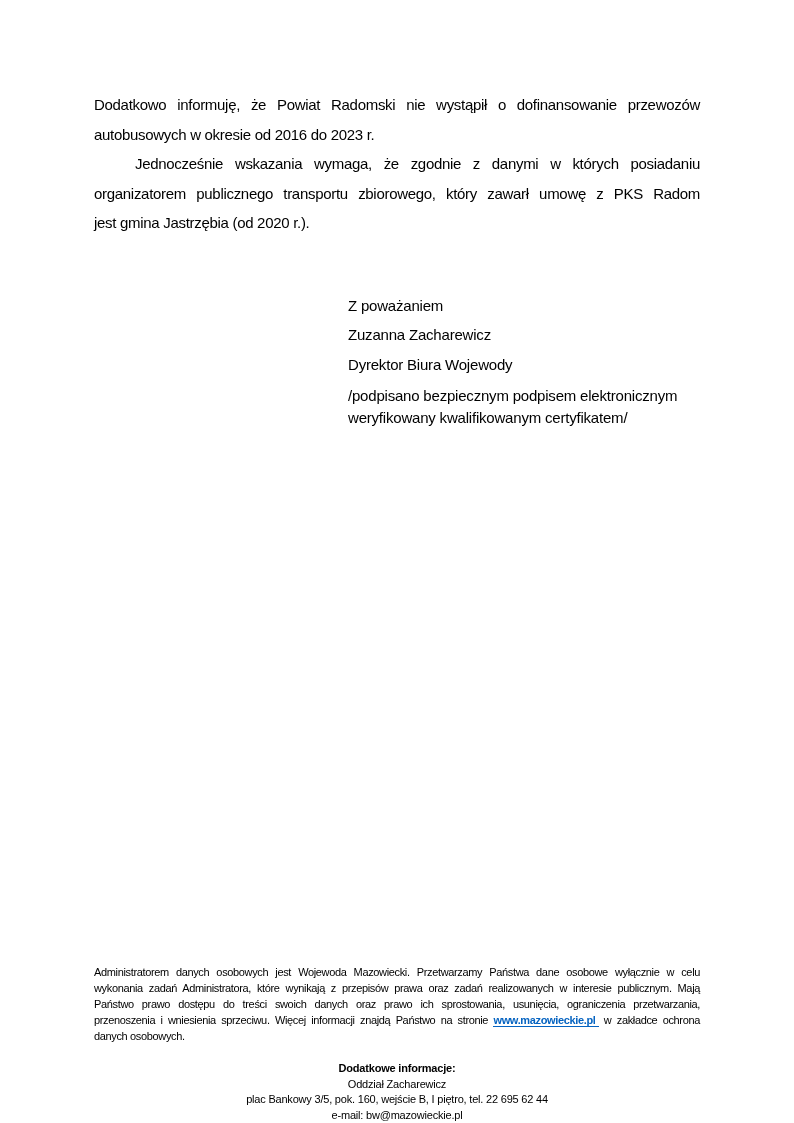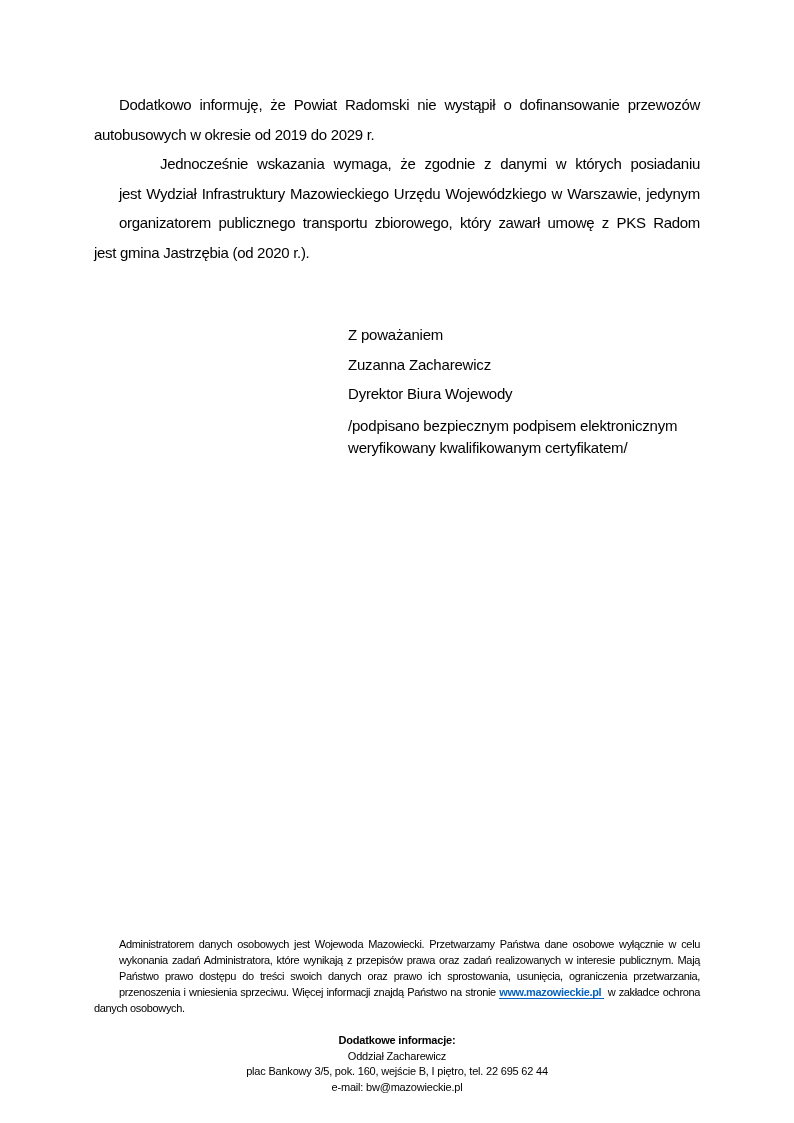--- a/index.html
+++ b/index.html
@@ -18,21 +18,20 @@
   }
   .content {
     padding: 90px 94px 0 94px;
   }
   .line {
     white-space: nowrap;
   }
   .just {
     text-align: justify;
     text-align-last: justify;
-    margin-left: 25px;
   }
   .body-text {
     font-size: 15px;
     line-height: 29.5px;
     letter-spacing: -0.3px;
   }
   .indent {
     text-indent: 41px;
   }
   .signature {
@@ -44,21 +43,21 @@
     letter-spacing: -0.2px;
   }
   .esign {
     margin-top: 6px;
     line-height: 22px;
   }
   .footer {
     position: absolute;
     left: 94px;
     right: 94px;
-    top: 936px;
+    top: 964px;
   }
   .rodo {
     font-size: 11px;
     line-height: 16px;
     letter-spacing: -0.35px;
   }
   .link {
     color: #0563C1;
     text-decoration: none;
     border-bottom: 1px solid #0563C1;
@@ -79,26 +78,25 @@
 </style>
 </head>
 <body>
 
 <div class="page">
 
   <div class="content body-text">
 
     <div>
       <div class="line just">Dodatkowo informuję, że Powiat Radomski nie wystąpił o dofinansowanie przewozów</div>
-      <div class="line">autobusowych w okresie od 2019 do 2029 r.</div>
+      <div class="line">autobusowych w okresie od 2016 do 2023 r.</div>
     </div>
 
     <div>
       <div class="line just indent">Jednocześnie wskazania wymaga, że zgodnie z danymi w których posiadaniu</div>
-      <div class="line just">jest Wydział Infrastruktury Mazowieckiego Urzędu Wojewódzkiego w Warszawie, jedynym</div>
       <div class="line just">organizatorem publicznego transportu zbiorowego, który zawarł umowę z PKS Radom</div>
       <div class="line">jest gmina Jastrzębia (od 2020 r.).</div>
     </div>
 
     <div class="signature">
       <div>Z poważaniem</div>
       <div>Zuzanna Zacharewicz</div>
       <div>Dyrektor Biura Wojewody</div>
       <div class="esign">
         <div>/podpisano bezpiecznym podpisem elektronicznym</div>

